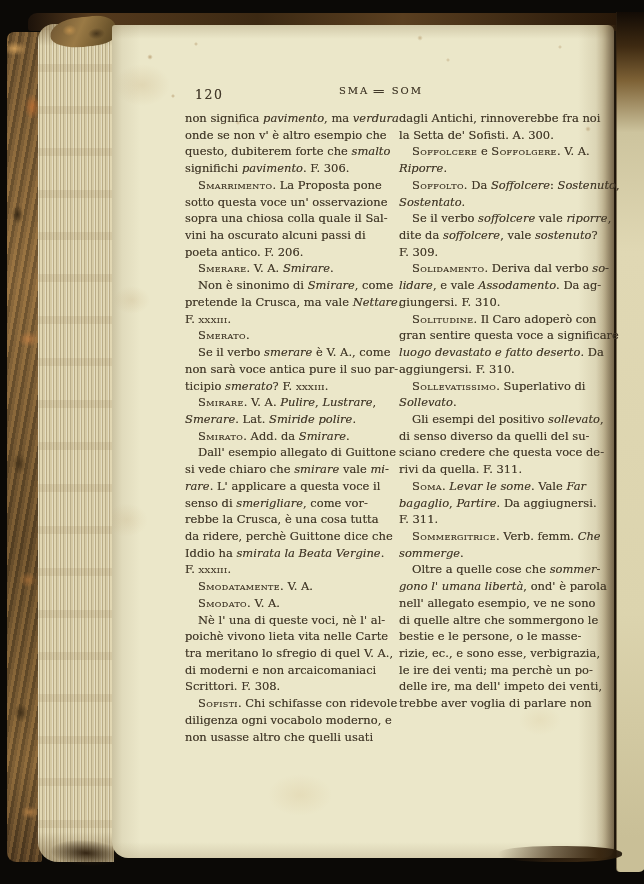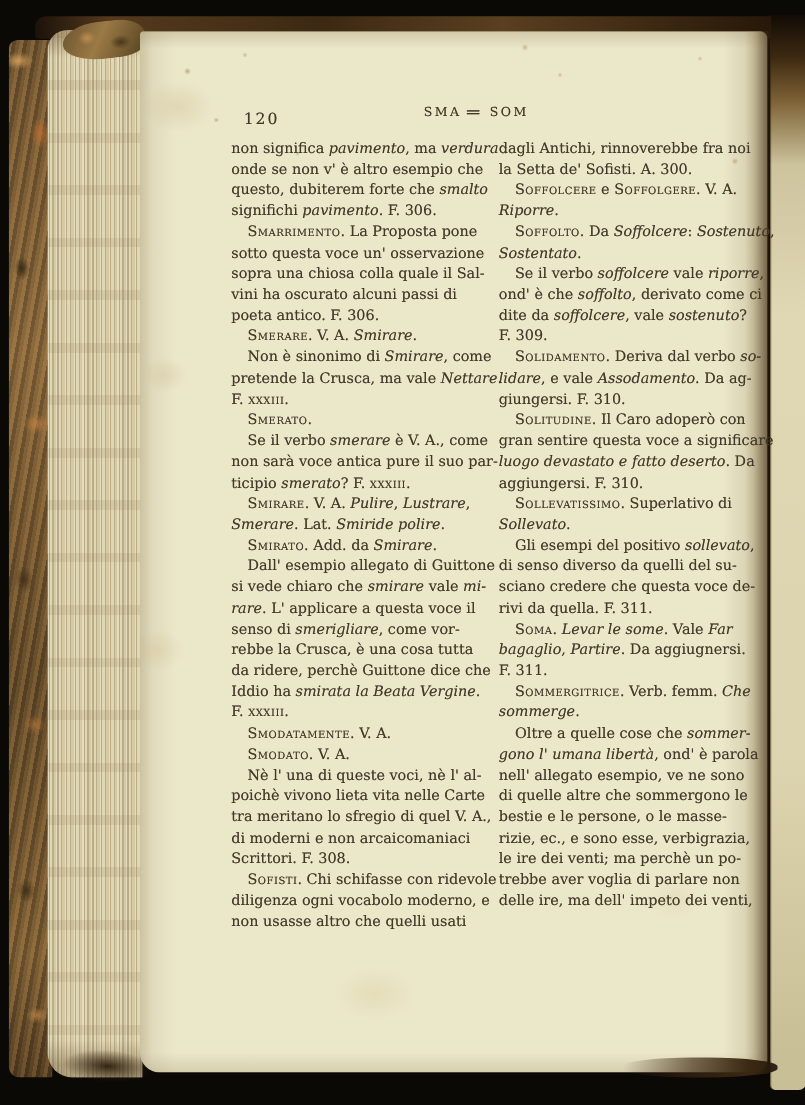--- a/index.html
+++ b/index.html
@@ -104,21 +104,21 @@
     <div class="cols">
       <div class="col left">
           <div class="line">non significa <i>pavimento</i>, ma <i>verdura</i> :</div>
           <div class="line">onde se non v' è altro esempio che</div>
           <div class="line">questo, dubiterem forte che <i>smalto</i></div>
           <div class="line">significhi <i>pavimento</i>. F. 306.</div>
           <div class="line ind"><span class="sc">Smarrimento</span>. La Proposta pone</div>
           <div class="line">sotto questa voce un' osservazione</div>
           <div class="line">sopra una chiosa colla quale il Sal-</div>
           <div class="line">vini ha oscurato alcuni passi di</div>
-          <div class="line">poeta antico. F. 306.</div>
+          <div class="line">poeta antico. F. 206.</div>
           <div class="line ind"><span class="sc">Smerare</span>. V. A. <i>Smirare</i>.</div>
           <div class="line ind">Non è sinonimo di <i>Smirare</i>, come</div>
           <div class="line">pretende la Crusca, ma vale <i>Nettare</i>.</div>
           <div class="line">F. <span class="sc">xxxiii</span>.</div>
           <div class="line ind"><span class="sc">Smerato</span>.</div>
           <div class="line ind">Se il verbo <i>smerare</i> è V. A., come</div>
           <div class="line">non sarà voce antica pure il suo par-</div>
           <div class="line">ticipio <i>smerato</i>? F. <span class="sc">xxxiii</span>.</div>
           <div class="line ind"><span class="sc">Smirare</span>. V. A. <i>Pulire</i>, <i>Lustrare</i>,</div>
           <div class="line"><i>Smerare</i>. Lat. <i>Smiride polire</i>.</div>
@@ -144,21 +144,20 @@
         </div>
       <div class="divider"></div>
       <div class="col right">
           <div class="line">dagli Antichi, rinnoverebbe fra noi</div>
           <div class="line">la Setta de' Sofisti. A. 300.</div>
           <div class="line ind"><span class="sc">Soffolcere</span> e <span class="sc">Soffolgere</span>. V. A.</div>
           <div class="line"><i>Riporre</i>.</div>
           <div class="line ind"><span class="sc">Soffolto</span>. Da <i>Soffolcere</i>: <i>Sostenuto</i>,</div>
           <div class="line"><i>Sostentato</i>.</div>
           <div class="line ind">Se il verbo <i>soffolcere</i> vale <i>riporre</i>,</div>
-          <div class="line">ond' è che <i>soffolto</i>, derivato come ci</div>
           <div class="line">dite da <i>soffolcere</i>, vale <i>sostenuto</i>?</div>
           <div class="line">F. 309.</div>
           <div class="line ind"><span class="sc">Solidamento</span>. Deriva dal verbo <i>so-</i></div>
           <div class="line"><i>lidare</i>, e vale <i>Assodamento</i>. Da ag-</div>
           <div class="line">giungersi. F. 310.</div>
           <div class="line ind"><span class="sc">Solitudine</span>. Il Caro adoperò con</div>
           <div class="line">gran sentire questa voce a significare</div>
           <div class="line"><i>luogo devastato e fatto deserto</i>. Da</div>
           <div class="line">aggiungersi. F. 310.</div>
           <div class="line ind"><span class="sc">Sollevatissimo</span>. Superlativo di</div>
@@ -172,18 +171,18 @@
           <div class="line">F. 311.</div>
           <div class="line ind"><span class="sc">Sommergitrice</span>. Verb. femm. <i>Che</i></div>
           <div class="line"><i>sommerge</i>.</div>
           <div class="line ind">Oltre a quelle cose che <i>sommer-</i></div>
           <div class="line"><i>gono l' umana libertà</i>, ond' è parola</div>
           <div class="line">nell' allegato esempio, ve ne sono</div>
           <div class="line">di quelle altre che sommergono le</div>
           <div class="line">bestie e le persone, o le masse-</div>
           <div class="line">rizie, ec., e sono esse, verbigrazia,</div>
           <div class="line">le ire dei venti; ma perchè un po-</div>
+          <div class="line">delle ire, ma dell' impeto dei venti,</div>
           <div class="line">trebbe aver voglia di parlare non</div>
-          <div class="line">delle ire, ma dell' impeto dei venti,</div>
         </div>
     </div>
   </div>
 </div>
 
 </body></html>

